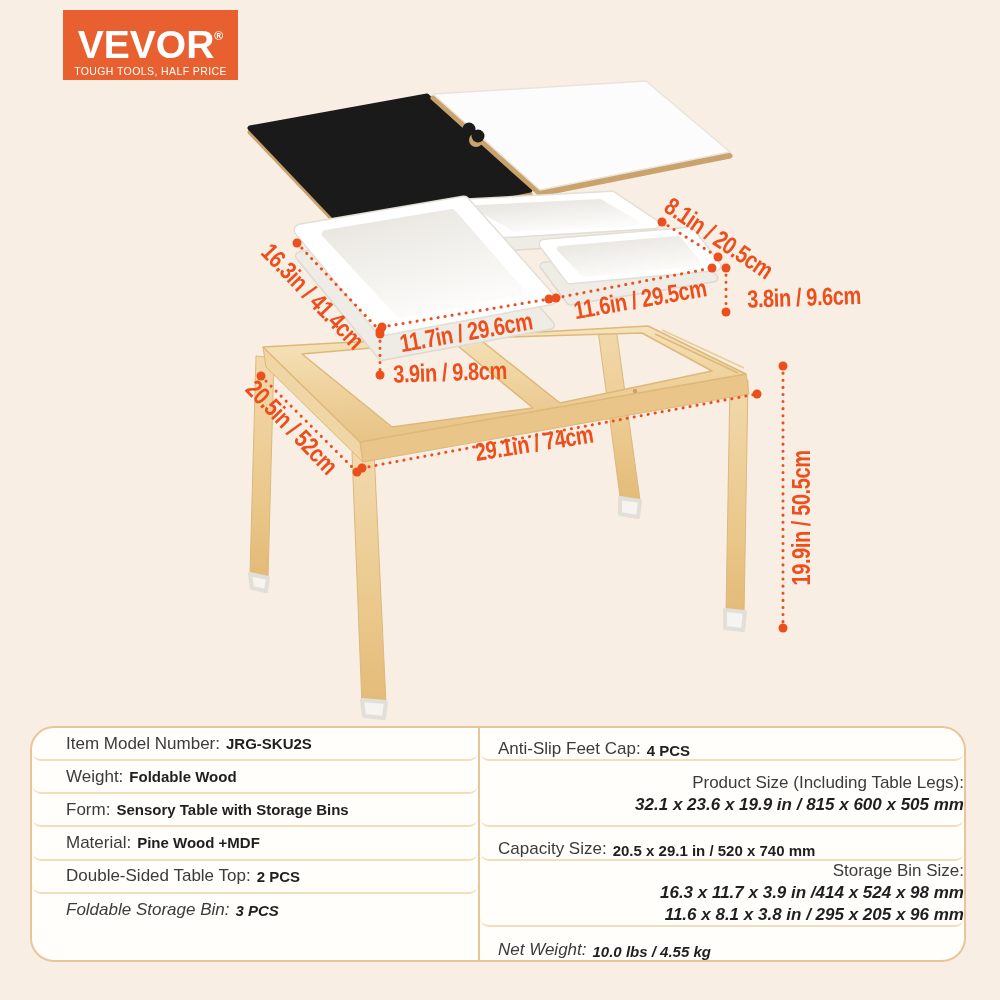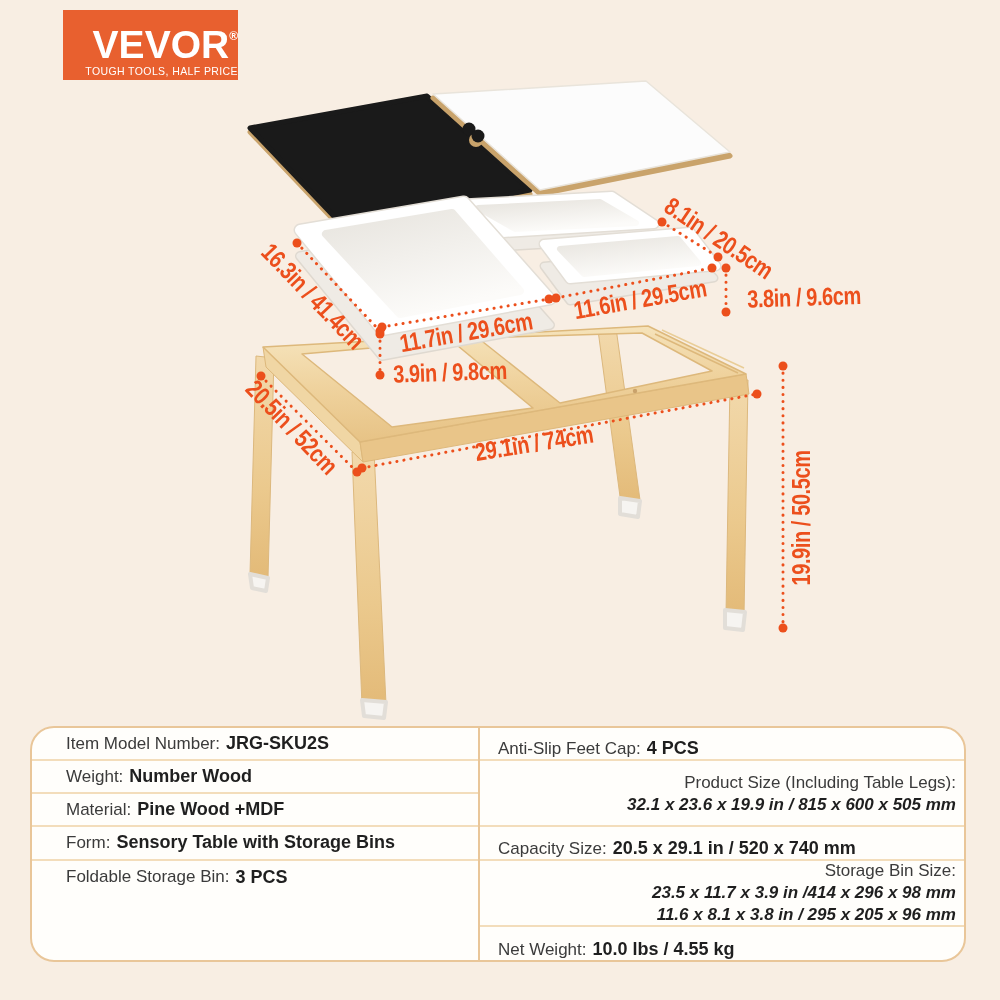--- a/index.html
+++ b/index.html
@@ -3,21 +3,21 @@
 <meta charset="utf-8">
 <style>
   html,body{margin:0;padding:0;}
   .stage{
     position:relative;width:1000px;height:1000px;overflow:hidden;
     background:#F8EEE3;font-family:"Liberation Sans",sans-serif;
   }
   
   .logo{
     position:absolute;left:63px;top:10px;width:175px;height:70px;
-    background:#E8602F;color:#fff;text-align:right;box-sizing:border-box;padding-top:7px;
+    background:#E8602F;color:#fff;text-align:center;box-sizing:border-box;padding-top:7px;
   }
   .logo-word{font-size:39px;font-weight:800;line-height:38px;letter-spacing:0px;}
   .logo-word sup{font-size:12px;font-weight:700;vertical-align:18px;letter-spacing:0;}
   .logo-tag{font-size:10.5px;font-weight:400;letter-spacing:.4px;margin-top:1px;}
   
   .illu{position:absolute;left:0;top:0;}
   .dim-text{
     font-family:"Liberation Sans",sans-serif;font-weight:bold;font-size:25px;
     fill:#EC4F1C;letter-spacing:-.5px;
   }
@@ -25,25 +25,25 @@
   .spec{
     position:absolute;left:30px;top:726px;width:936px;height:236px;
     background:#FFFEFB;border:2px solid #E9C699;border-radius:24px;
     display:flex;box-sizing:border-box;overflow:hidden;
   }
   .spec-col{display:grid;grid-template-rows:repeat(7,1fr);box-sizing:border-box;}
   .spec-col.left{width:448px;border-right:2px solid #E9C699;}
   .spec-col.right{flex:1;}
   .cell{
     display:flex;align-items:center;gap:6px;border-bottom:2px solid #F3DDBB;
-    padding-left:34px;padding-right:8px;font-size:17px;color:#3b3b3b;white-space:nowrap;
-  }
-  .spec-col .cell:last-child{border-bottom:none;}
+    padding-left:34px;font-size:17px;color:#3b3b3b;white-space:nowrap;border-radius:9px;
+  }
+  .spec-col .cell:last-child{border-bottom:none;font-style:italic;}
   .spec-col.right .cell{padding-left:18px;align-items:flex-end;}
-  .cell .v{font-weight:bold;font-size:18px;color:#1f1f1f;}
+  .cell .v{font-weight:bold;font-size:15px;color:#1f1f1f;}
   .cell.stack{flex-direction:column;align-items:flex-start;justify-content:center;gap:1px;}
   .cell.span2{grid-row:span 2;}
   .cell.stack .v{font-size:17px;line-height:21px;font-style:italic;}
   .cell.stack .lbl{line-height:21px;margin-left:36px;}
 </style>
 </head>
 <body>
 
 <div class="stage">
 
@@ -178,29 +178,33 @@
   </svg>
 
   <div class="spec">
     <div class="spec-col left">
       <div class="cell">
         <span class="lbl">Item Model Number:</span>
         <span class="v">JRG-SKU2S</span>
       </div>
       <div class="cell">
         <span class="lbl">Weight:</span>
-        <span class="v">Number Wood</span>
+        <span class="v">Foldable Wood</span>
+      </div>
+      <div class="cell">
+        <span class="lbl">Form:</span>
+        <span class="v">Sensory Table with Storage Bins</span>
       </div>
       <div class="cell">
         <span class="lbl">Material:</span>
         <span class="v">Pine Wood +MDF</span>
       </div>
       <div class="cell">
-        <span class="lbl">Form:</span>
-        <span class="v">Sensory Table with Storage Bins</span>
+        <span class="lbl">Double-Sided Table Top:</span>
+        <span class="v">2 PCS</span>
       </div>
       <div class="cell">
         <span class="lbl">Foldable Storage Bin:</span>
         <span class="v">3 PCS</span>
       </div>
     </div>
     <div class="spec-col right">
       <div class="cell">
         <span class="lbl">Anti-Slip Feet Cap:</span>
         <span class="v">4 PCS</span>
@@ -208,21 +212,21 @@
       <div class="cell stack span2">
         <span class="lbl">Product Size (Including Table Legs):</span>
         <span class="v">32.1 x 23.6 x 19.9 in / 815 x 600 x 505 mm</span>
       </div>
       <div class="cell">
         <span class="lbl">Capacity Size:</span>
         <span class="v">20.5 x 29.1 in / 520 x 740 mm</span>
       </div>
       <div class="cell stack span2">
         <span class="lbl">Storage Bin Size:</span>
-        <span class="v">23.5 x 11.7 x 3.9 in /414 x 296 x 98 mm</span>
+        <span class="v">16.3 x 11.7 x 3.9 in /414 x 524 x 98 mm</span>
         <span class="v">11.6 x 8.1 x 3.8 in / 295 x 205 x 96 mm</span>
       </div>
       <div class="cell">
         <span class="lbl">Net Weight:</span>
         <span class="v">10.0 lbs / 4.55 kg</span>
       </div>
     </div>
   </div>
 
 </div>

